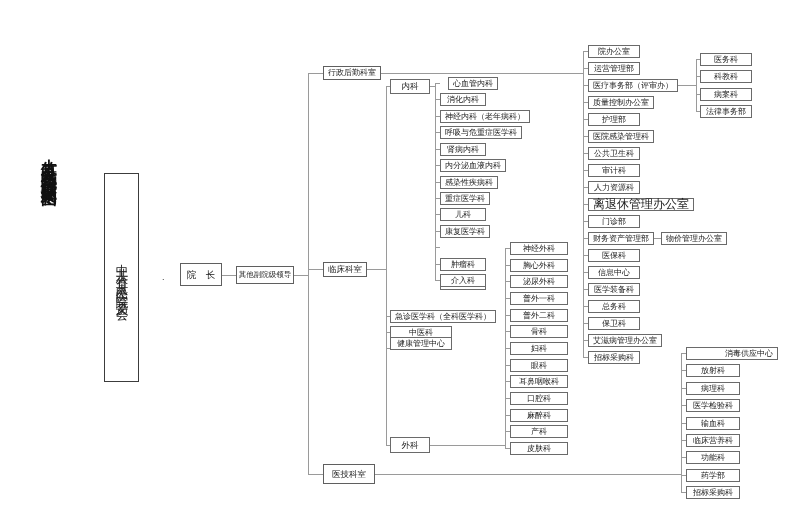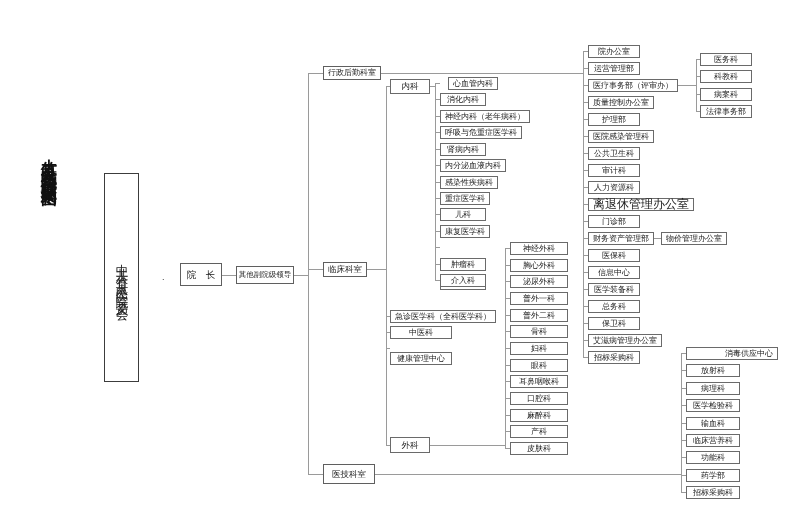--- a/index.html
+++ b/index.html
@@ -139,21 +139,21 @@
     <div class="obox" style="left: 440px; top: 240.5px; height: 13px; line-height: 11px; font-size: 8px; min-width: 46px; margin-top: 36px;">疼痛科</div>
     <div class="ln" style="left: 435px; top: 264px; width: 5px; height: 1px;"></div>
     <div class="obox" style="left: 440px; top: 257.5px; height: 13px; line-height: 11px; font-size: 8px; min-width: 46px;">肿瘤科</div>
     <div class="ln" style="left: 435px; top: 280px; width: 5px; height: 1px;"></div>
     <div class="obox" style="left: 440px; top: 273.5px; height: 13px; line-height: 11px; font-size: 8px; min-width: 46px;">介入科</div>
     <div class="ln" style="left: 386px; top: 316px; width: 4px; height: 1px;"></div>
     <div class="obox" style="left: 390px; top: 309.5px; height: 13px; line-height: 11px; font-size: 8px; min-width: 62px;">急诊医学科（全科医学科）</div>
     <div class="ln" style="left: 386px; top: 332px; width: 4px; height: 1px;"></div>
     <div class="obox" style="left: 390px; top: 325.5px; height: 13px; line-height: 11px; font-size: 8px; min-width: 62px;">中医科</div>
     <div class="ln" style="left: 386px; top: 348px; width: 4px; height: 1px;"></div>
-    <div class="obox" style="left: 390px; top: 352px; height: 13px; line-height: 11px; font-size: 8px; min-width: 62px;">健康管理中心</div>
+    <div class="obox" style="left: 390px; top: 337px; height: 13px; line-height: 11px; font-size: 8px; min-width: 62px;">健康管理中心</div>
     <div class="obox" style="left: 390px; top: 437px; height: 16px; line-height: 14px; font-size: 8.5px; min-width: 40px;">外科</div>
     <div class="ln" style="left: 386px; top: 445px; width: 4px; height: 1px;"></div>
     <div class="ln" style="left: 430px; top: 445px; width: 75px; height: 1px;"></div>
     <div class="ln" style="left: 505px; top: 248px; width: 1px; height: 200px;"></div>
     <div class="ln" style="left: 505px; top: 248px; width: 5px; height: 1px;"></div>
     <div class="obox" style="left: 510px; top: 241.5px; height: 13px; line-height: 11px; font-size: 8px; min-width: 58px;">神经外科</div>
     <div class="ln" style="left: 505px; top: 265px; width: 5px; height: 1px;"></div>
     <div class="obox" style="left: 510px; top: 258.5px; height: 13px; line-height: 11px; font-size: 8px; min-width: 58px;">胸心外科</div>
     <div class="ln" style="left: 505px; top: 281px; width: 5px; height: 1px;"></div>
     <div class="obox" style="left: 510px; top: 274.5px; height: 13px; line-height: 11px; font-size: 8px; min-width: 58px;">泌尿外科</div>

